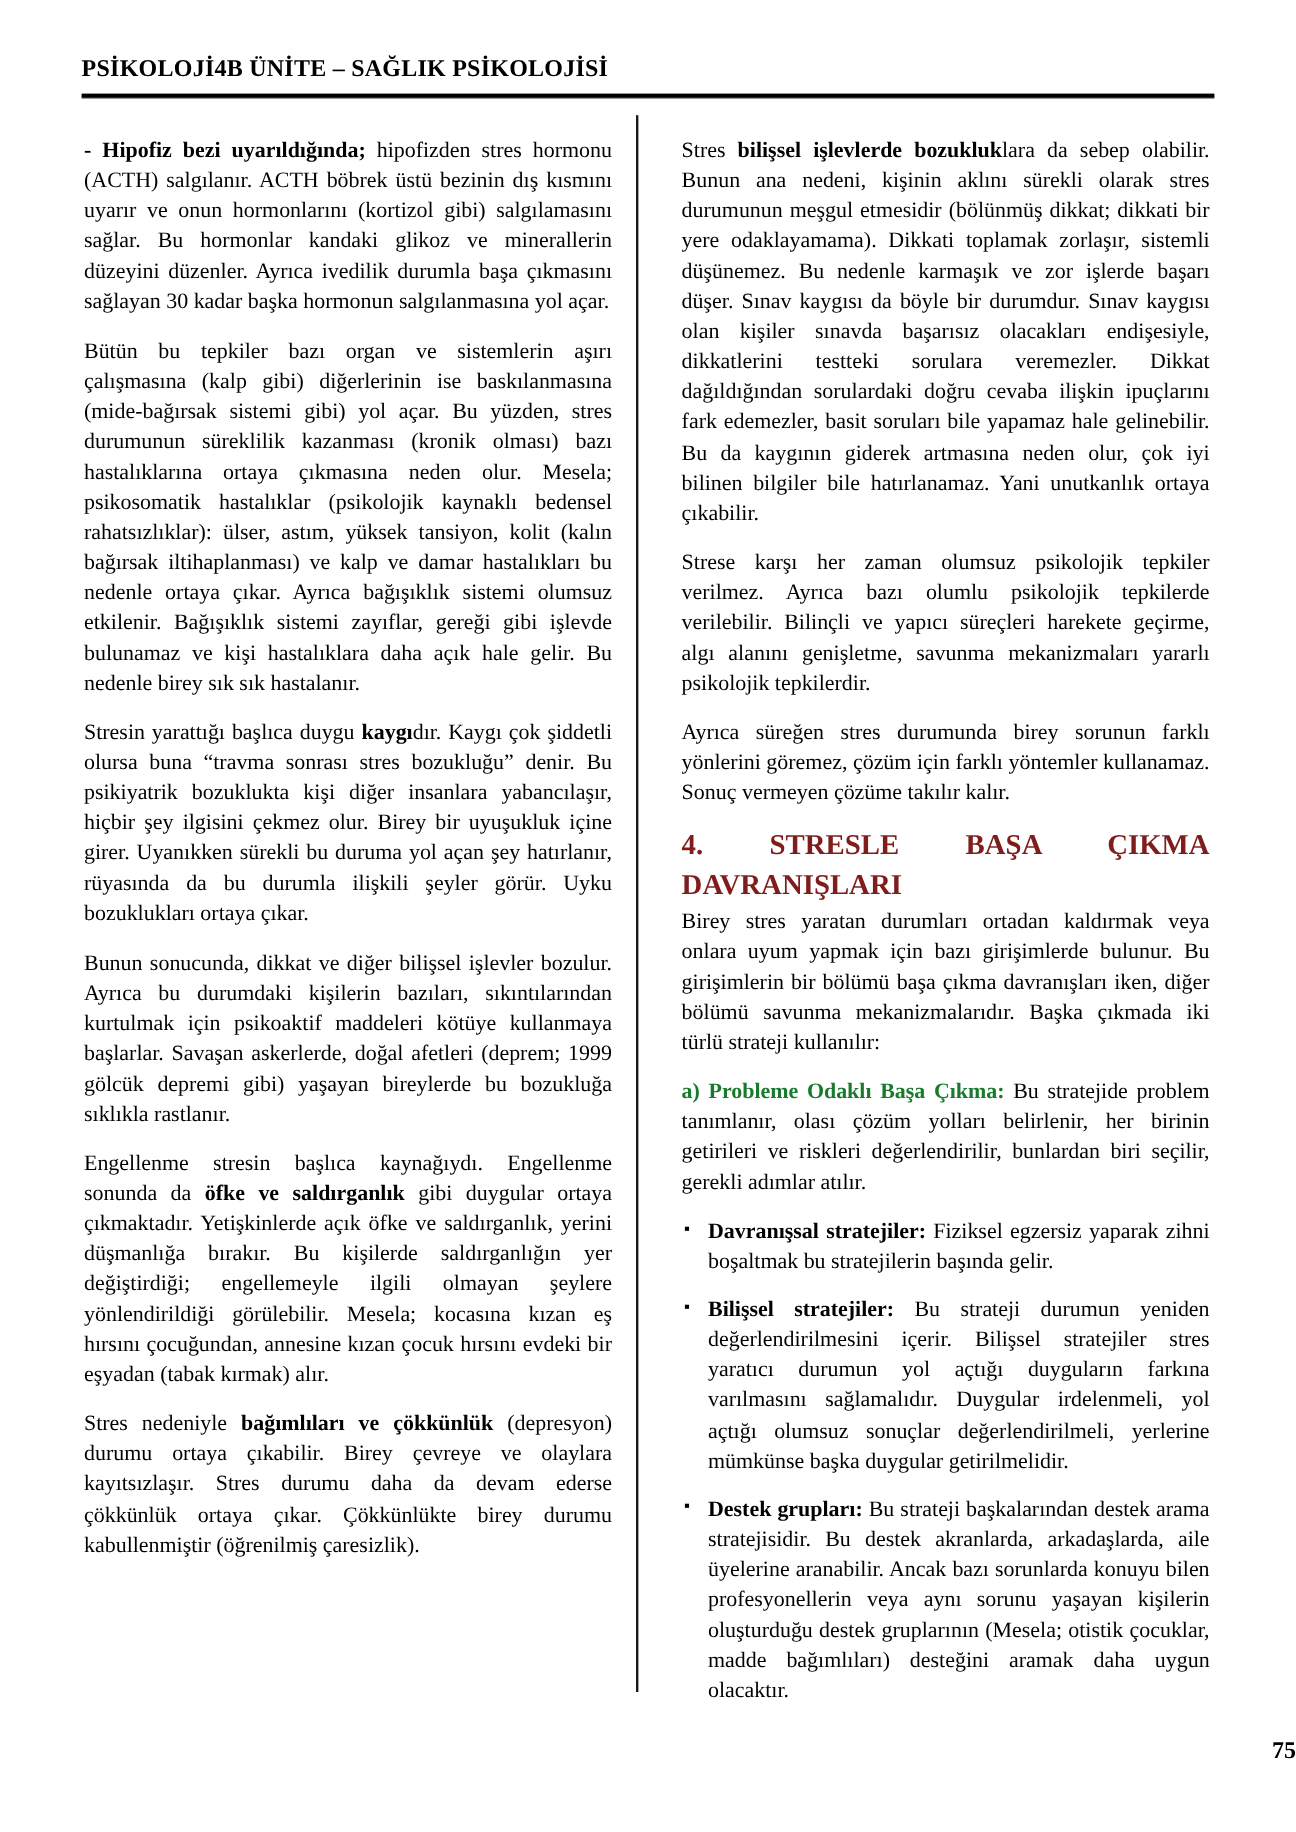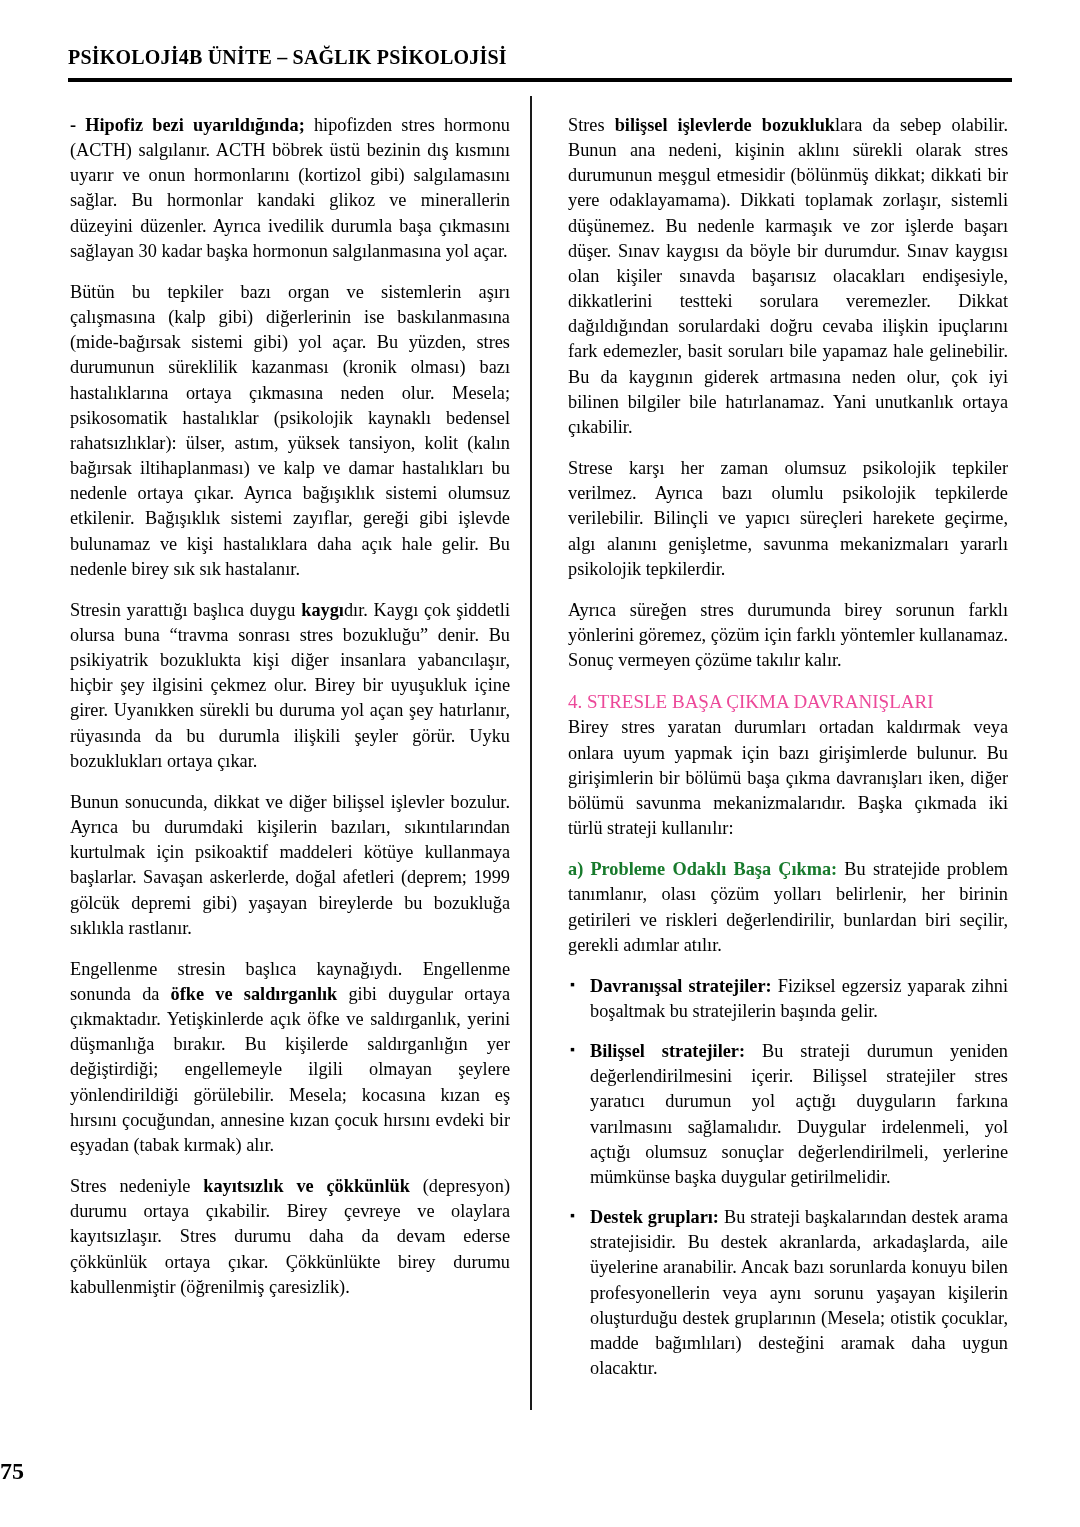--- a/index.html
+++ b/index.html
@@ -77,23 +77,23 @@
 
   .tight { margin-bottom: 0 !important; }
 
   b, strong { font-weight: bold; }
 
   .green {
     color: #177a2c;
     font-weight: bold;
   }
   .red {
-    color: #ec4899;
-    font-weight: normal;
-    font-size: 19px;
+    color: #7f1d1d;
+    font-weight: bold;
+    font-size: 24px;
   }
 
   .heading-red {
     margin: 0 0 0 0;
     text-align: left;
   }
 
   
   ul.bullets {
     list-style: none;
@@ -114,24 +114,23 @@
     font-size: 14px;
     line-height: 1.62;
   }
 
   
   .page-number {
     position: absolute;
     left: 0;
     right: 0;
     top: 1448px;
-    text-align: left;
+    text-align: right;
     font-weight: bold;
-    font-size: 24px;
-    margin-top: 10px;
+    font-size: 20px;
   }
 </style>
 </head>
 <body>
 
 <div class="page">
 
   <div class="header">
     <div class="header-left">PSİKOLOJİ</div>
     <div class="header-right">4B ÜNİTE – SAĞLIK PSİKOLOJİSİ</div>
@@ -146,21 +145,21 @@
 
     <p>Bütün bu tepkiler bazı organ ve sistemlerin aşırı çalışmasına (kalp gibi) diğerlerinin ise baskılanmasına (mide-bağırsak sistemi gibi) yol açar. Bu yüzden, stres durumunun süreklilik kazanması (kronik olması) bazı hastalıklarına ortaya çıkmasına neden olur. Mesela; psikosomatik hastalıklar (psikolojik kaynaklı bedensel rahatsızlıklar): ülser, astım, yüksek tansiyon, kolit (kalın bağırsak iltihaplanması) ve kalp ve damar hastalıkları bu nedenle ortaya çıkar. Ayrıca bağışıklık sistemi olumsuz etkilenir. Bağışıklık sistemi zayıflar, gereği gibi işlevde bulunamaz ve kişi hastalıklara daha açık hale gelir. Bu nedenle birey sık sık hastalanır.</p>
 
 
     <p><span>Stresin yarattığı başlıca duygu </span><b>kaygı</b><span>dır. Kaygı çok şiddetli olursa buna “travma sonrası stres bozukluğu” denir. Bu psikiyatrik bozuklukta kişi diğer insanlara yabancılaşır, hiçbir şey ilgisini çekmez olur. Birey bir uyuşukluk içine girer. Uyanıkken sürekli bu duruma yol açan şey hatırlanır, rüyasında da bu durumla ilişkili şeyler görür. Uyku bozuklukları ortaya çıkar.</span></p>
 
     <p>Bunun sonucunda, dikkat ve diğer bilişsel işlevler bozulur. Ayrıca bu durumdaki kişilerin bazıları, sıkıntılarından kurtulmak için psikoaktif maddeleri kötüye kullanmaya başlarlar. Savaşan askerlerde, doğal afetleri (deprem; 1999 gölcük depremi gibi) yaşayan bireylerde bu bozukluğa sıklıkla rastlanır.</p>
 
     <p><span>Engellenme stresin başlıca kaynağıydı. Engellenme sonunda da </span><b>öfke ve saldırganlık</b><span> gibi duygular ortaya çıkmaktadır. Yetişkinlerde açık öfke ve saldırganlık, yerini düşmanlığa bırakır. Bu kişilerde saldırganlığın yer değiştirdiği; engellemeyle ilgili olmayan şeylere yönlendirildiği görülebilir. Mesela; kocasına kızan eş hırsını çocuğundan, annesine kızan çocuk hırsını evdeki bir eşyadan (tabak kırmak) alır.</span></p>
 
-    <p><span>Stres nedeniyle </span><b>kayıtsızlık ve çökkünlük</b><span> (depresyon) durumu ortaya çıkabilir.  Birey çevreye ve olaylara kayıtsızlaşır. Stres durumu daha da devam ederse çökkünlük ortaya çıkar. Çökkünlükte birey durumu kabullenmiştir (öğrenilmiş çaresizlik).</span></p>
+    <p><span>Stres nedeniyle </span><b>bağımlıları ve çökkünlük</b><span> (depresyon) durumu ortaya çıkabilir.  Birey çevreye ve olaylara kayıtsızlaşır. Stres durumu daha da devam ederse çökkünlük ortaya çıkar. Çökkünlükte birey durumu kabullenmiştir (öğrenilmiş çaresizlik).</span></p>
 
   </div>
 
   <div class="col col-right">
 
     <p><span>Stres </span><b>bilişsel işlevlerde bozukluk</b><span>lara da sebep olabilir. Bunun ana nedeni, kişinin aklını sürekli olarak stres durumunun meşgul etmesidir (bölünmüş dikkat; dikkati bir yere odaklayamama). Dikkati toplamak zorlaşır, sistemli düşünemez. Bu nedenle karmaşık ve zor işlerde başarı düşer. Sınav kaygısı da böyle bir durumdur. Sınav kaygısı olan kişiler sınavda başarısız olacakları endişesiyle, dikkatlerini testteki sorulara veremezler. Dikkat dağıldığından sorulardaki doğru cevaba ilişkin ipuçlarını fark edemezler, basit soruları bile yapamaz hale gelinebilir. Bu da kaygının giderek artmasına neden olur, çok iyi bilinen bilgiler bile hatırlanamaz. Yani unutkanlık ortaya çıkabilir.</span></p>
 
     <p>Strese karşı her zaman olumsuz psikolojik tepkiler verilmez. Ayrıca bazı olumlu psikolojik tepkilerde verilebilir. Bilinçli ve yapıcı süreçleri harekete geçirme, algı alanını genişletme, savunma mekanizmaları yararlı psikolojik tepkilerdir.</p>
 
     <p>Ayrıca süreğen stres durumunda birey sorunun farklı yönlerini göremez, çözüm için farklı yöntemler kullanamaz. Sonuç vermeyen çözüme takılır kalır.</p>

